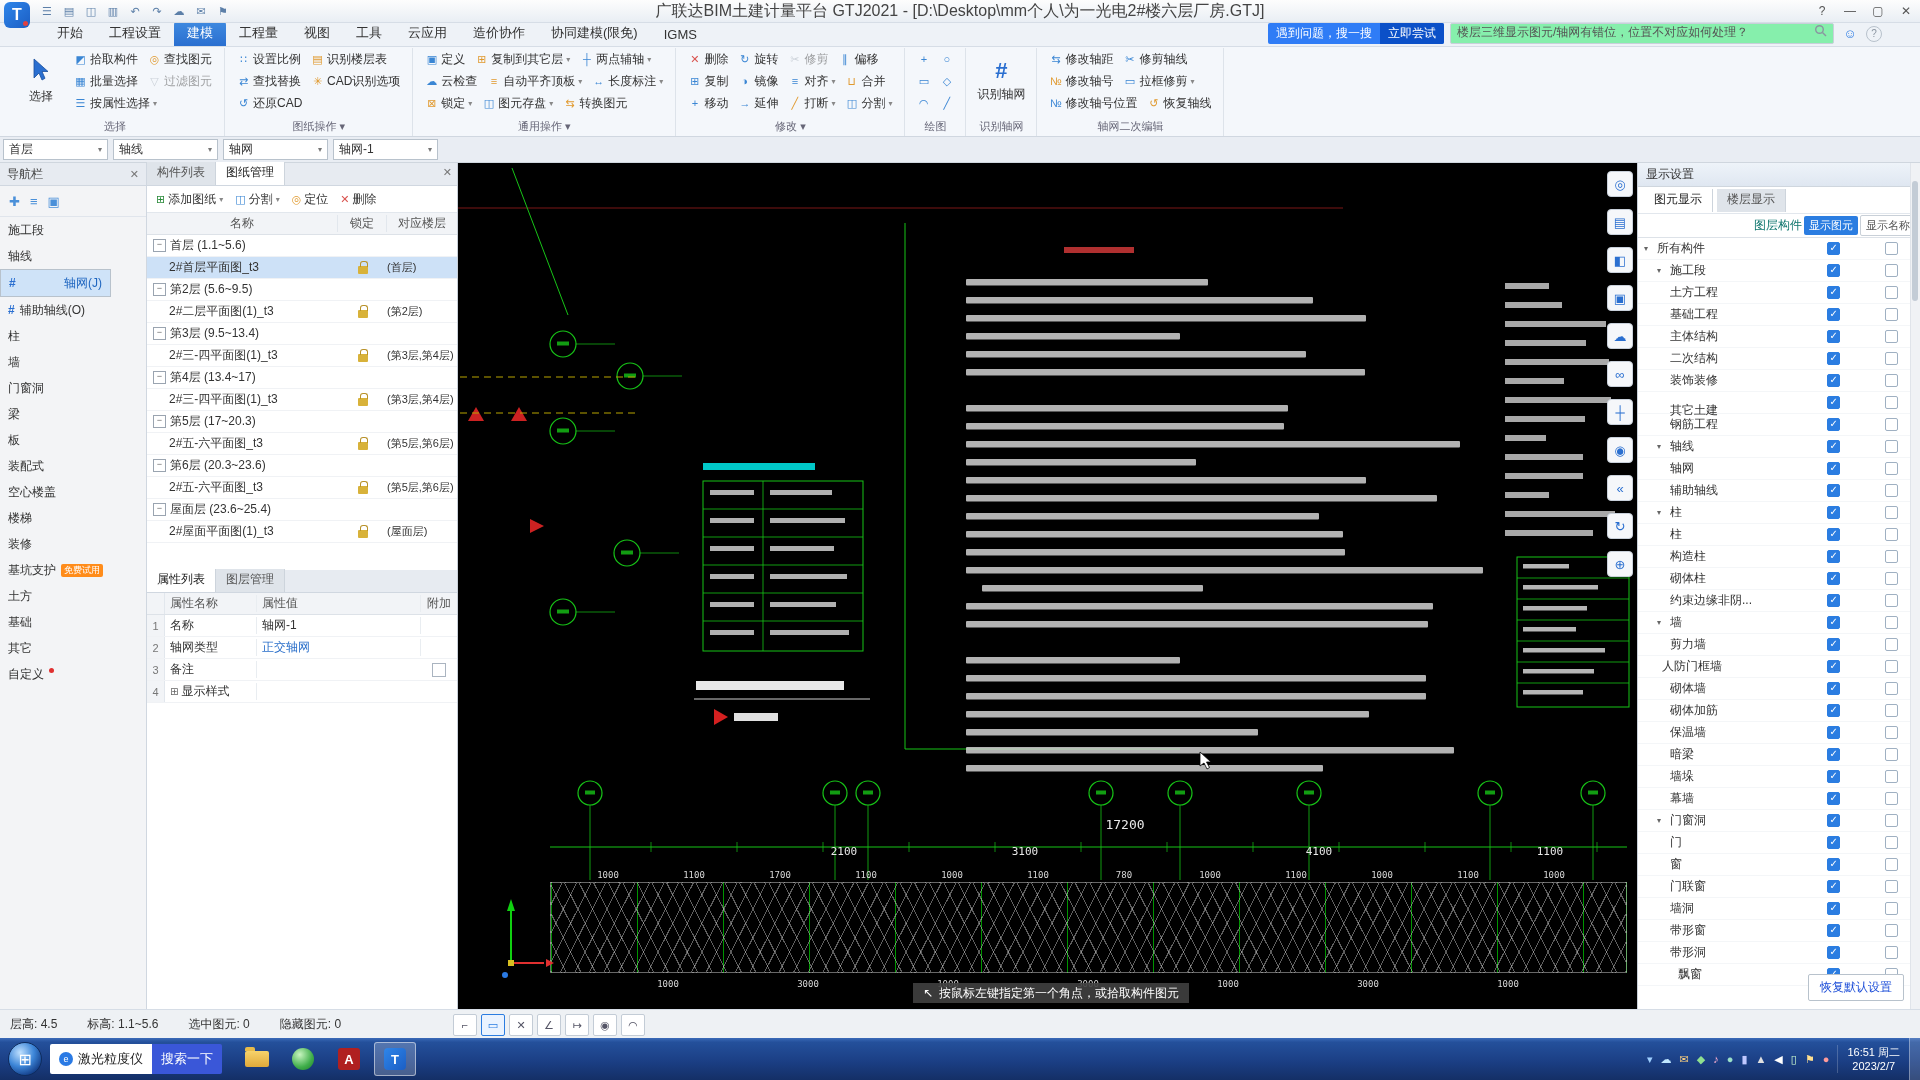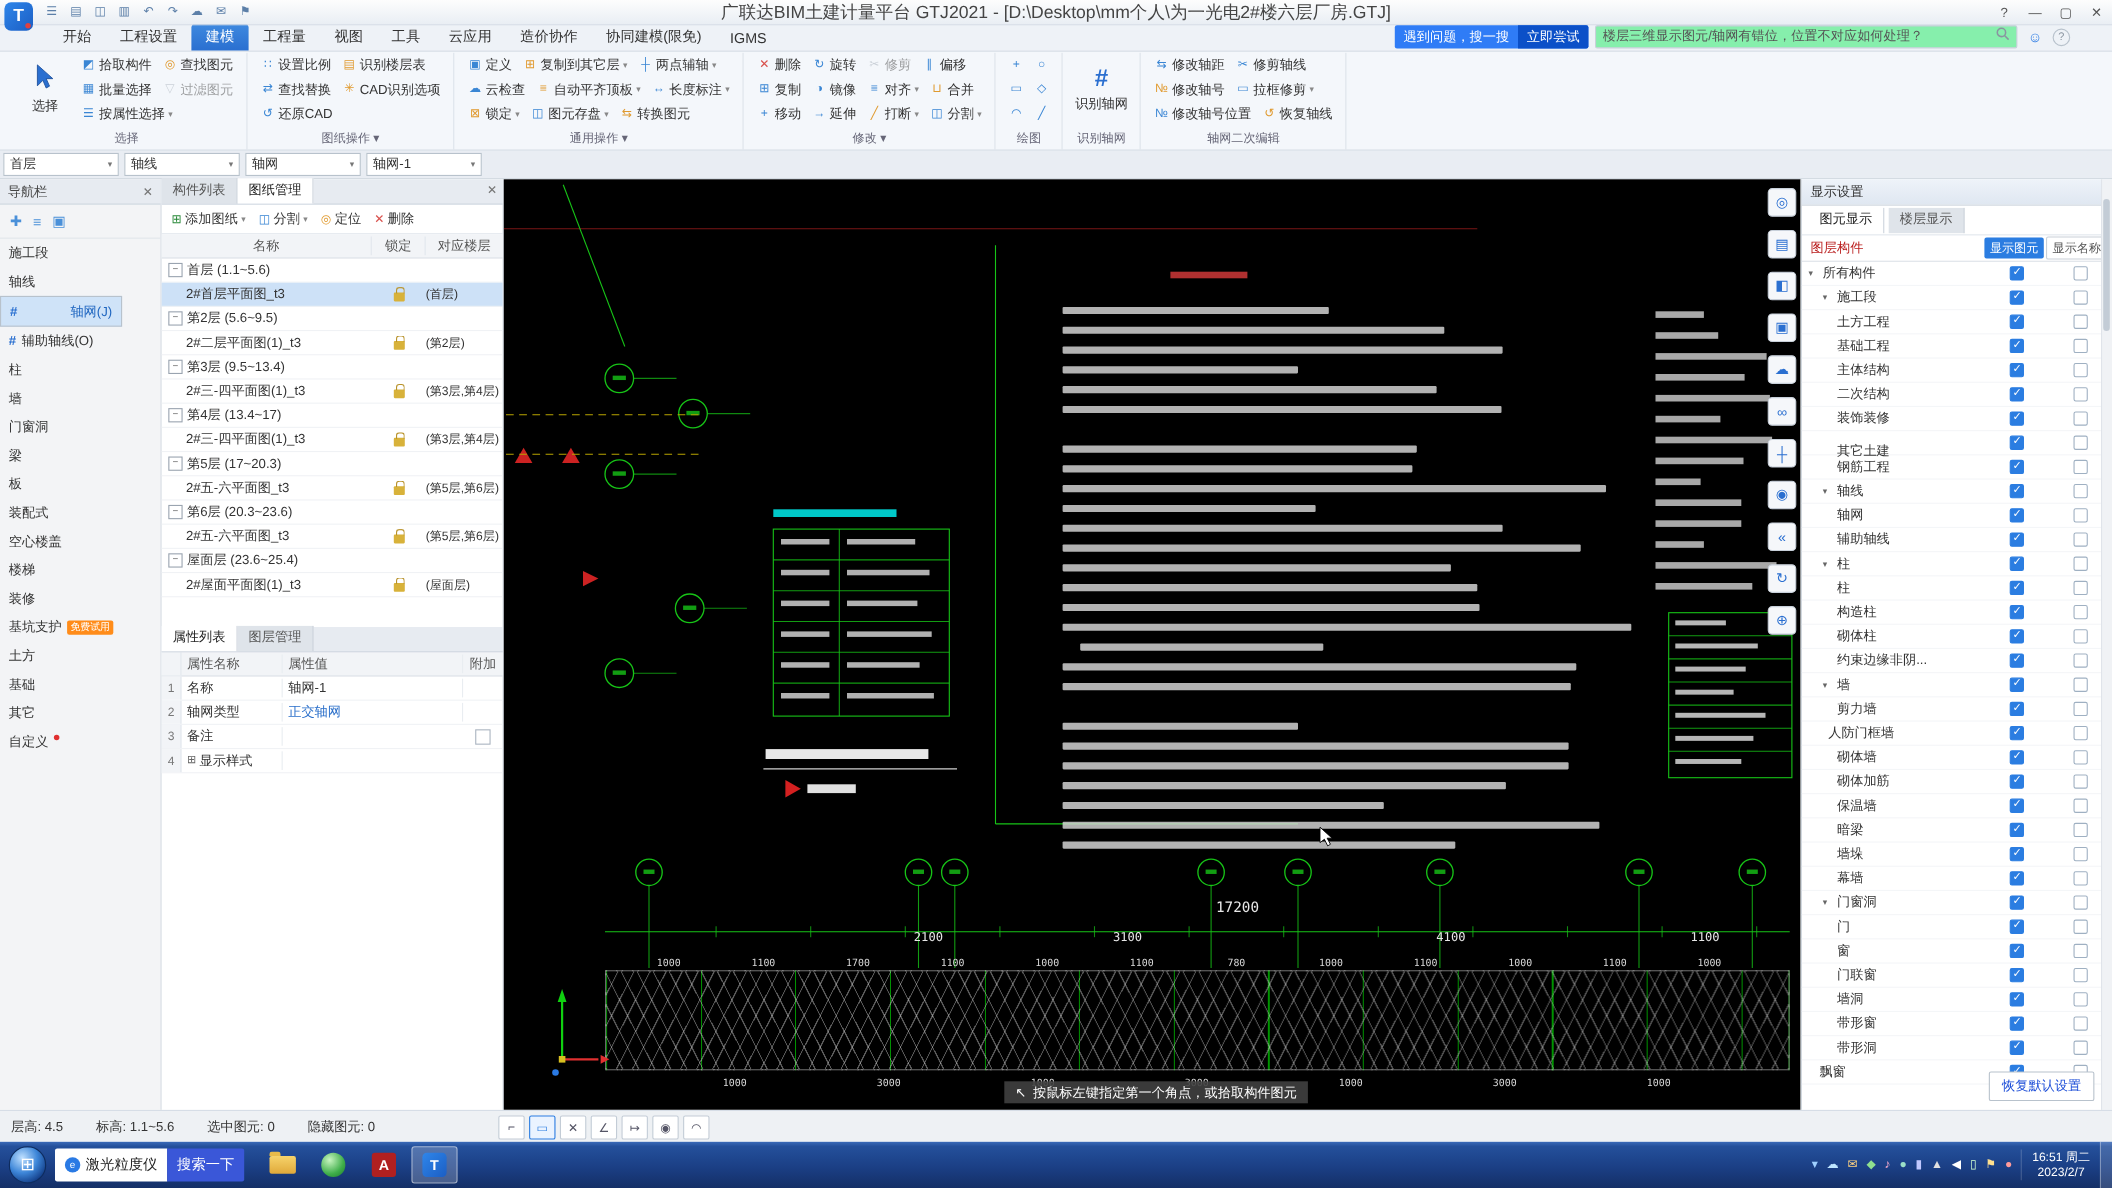--- a/index.html
+++ b/index.html
@@ -119,21 +119,21 @@
   .hint{position:absolute;left:455px;top:820px;height:20px;display:flex;align-items:center;gap:6px;padding:0 10px;
         background:rgba(64,64,64,.9);color:#fff;z-index:5;white-space:nowrap;}
   .hcur{font-size:12px;}
   .mcursor{position:absolute;left:741px;top:588px;z-index:6;}
   
   .dpanel{position:absolute;left:1637px;top:0;width:283px;height:846px;background:#fff;border-left:1px solid #c8cfd8;box-sizing:border-box;}
   .dhdr{height:23px;background:linear-gradient(#eef3f9,#dfe7f1);display:flex;align-items:center;padding:0 8px;
         color:#333;border-bottom:1px solid #cfd6de;}
   .dtabs{height:26px;display:flex;align-items:center;gap:4px;padding:0 6px;border-bottom:1px solid #e2e7ed;}
   .dchead{display:flex;height:24px;align-items:center;border-bottom:1px solid #dde2e8;padding:0 4px;gap:2px;box-sizing:border-box;}
-  .dc1{flex:1;color:#b91c1c;padding-left:4px;}
+  .dc1{flex:1;color:#0f766e;padding-left:4px;text-align:right;}
   .chip{width:54px;text-align:center;font-size:11px;padding:2px 0;border-radius:2px;}
   .chip.on{background:#2b7de1;color:#fff;}
   .chip.off{border:1px solid #c9d0d8;color:#555;background:#fff;}
   .drow{display:flex;height:21px;align-items:center;border-bottom:1px solid #f4f6f8;}
   .dname{flex:1;display:flex;align-items:center;gap:4px;white-space:nowrap;overflow:hidden;}
   .exp{font-size:8px;color:#666;width:9px;}
   .cbcol{width:58px;display:flex;justify-content:center;}
   .cb{width:13px;height:13px;border:1px solid #9fb0c2;background:#fff;border-radius:2px;position:relative;box-sizing:border-box;}
   .cb.on{background:#2b7de1;border-color:#2b7de1;}
   .cb.on::after{content:"✓";color:#fff;font-size:10px;position:absolute;left:2px;top:-1px;}
@@ -1381,21 +1381,21 @@
               <span>带形洞</span>
             </div>
             <div class="cbcol">
               <span class="cb on"></span>
             </div>
             <div class="cbcol">
               <span class="cb"></span>
             </div>
           </div>
           <div class="drow">
-            <div class="dname" style="padding-left: 16px;">
+            <div class="dname" style="padding-left: 40px;">
               <span>飘窗</span>
             </div>
             <div class="cbcol">
               <span class="cb on"></span>
             </div>
             <div class="cbcol">
               <span class="cb"></span>
             </div>
           </div>
         </div>

